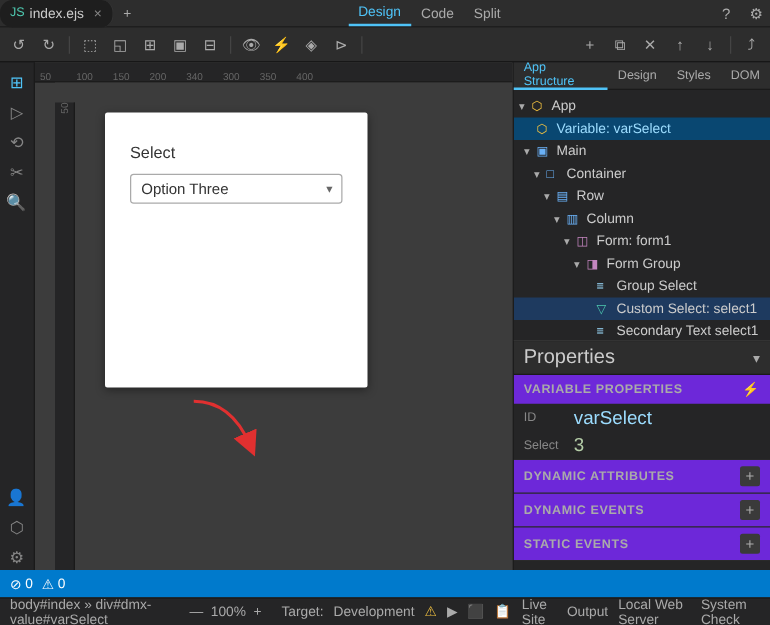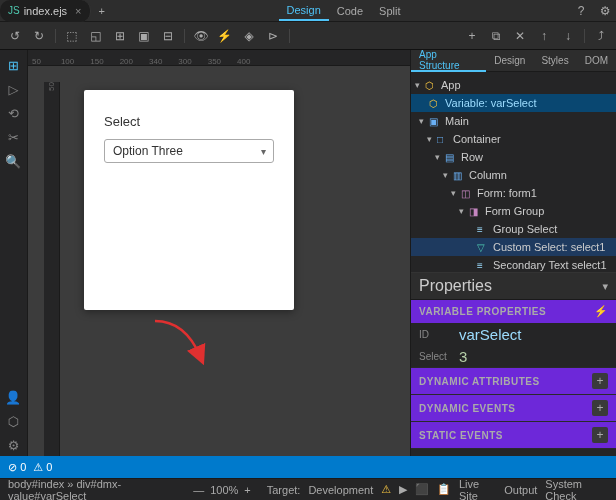--- a/index.html
+++ b/index.html
@@ -330,14 +330,15 @@
   </div>
   <div style="flex:1;"></div>
   <span style="color:#aaa;">Target:</span>
   <span style="color:#aaa;">Development</span>
   <span style="color:#f0c040;">⚠</span>
   <span style="cursor:pointer;">▶</span>
   <span style="cursor:pointer;">⬛</span>
   <span>📋</span>
   <span style="cursor:pointer;color:#aaa;">Live Site</span>
   <span style="cursor:pointer;color:#aaa;">Output</span>
+  <span style="cursor:pointer;color:#aaa;">Local Web Server</span>
   <span style="cursor:pointer;color:#aaa;">System Check</span>
 </div>
 
 </body></html>

